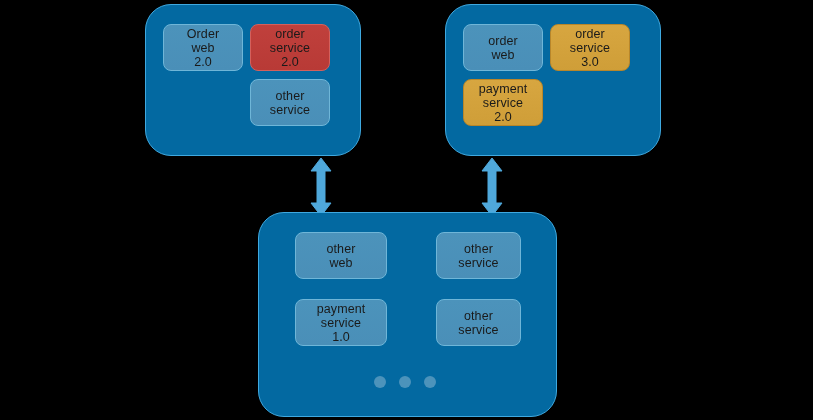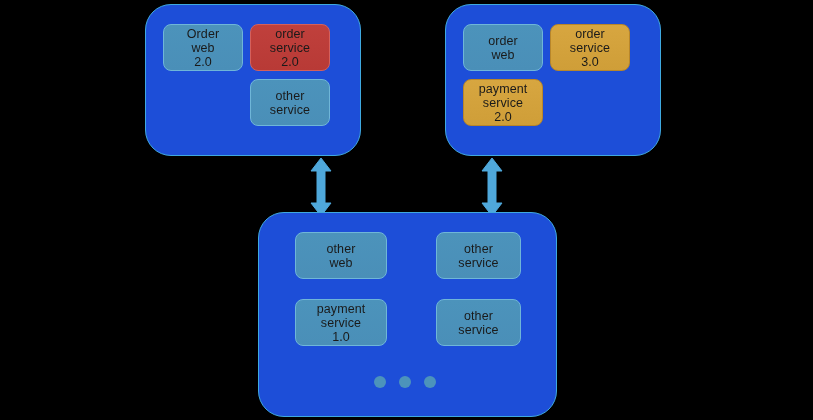--- a/index.html
+++ b/index.html
@@ -8,21 +8,21 @@
     background:#000000;
     font-family:"Liberation Sans", sans-serif;
     overflow:hidden;
     position:relative;
   }
   .stage{position:absolute;left:0;top:0;width:813px;height:420px;}
 
   
   .group{
     position:absolute;
-    background:#1d4ed8;
+    background:#0369a1;
     border:1.5px solid #3FA9E0;
     border-radius:26px;
     box-sizing:border-box;
   }
 
   
   .svc{
     position:absolute;
     box-sizing:border-box;
     border-radius:8px;

